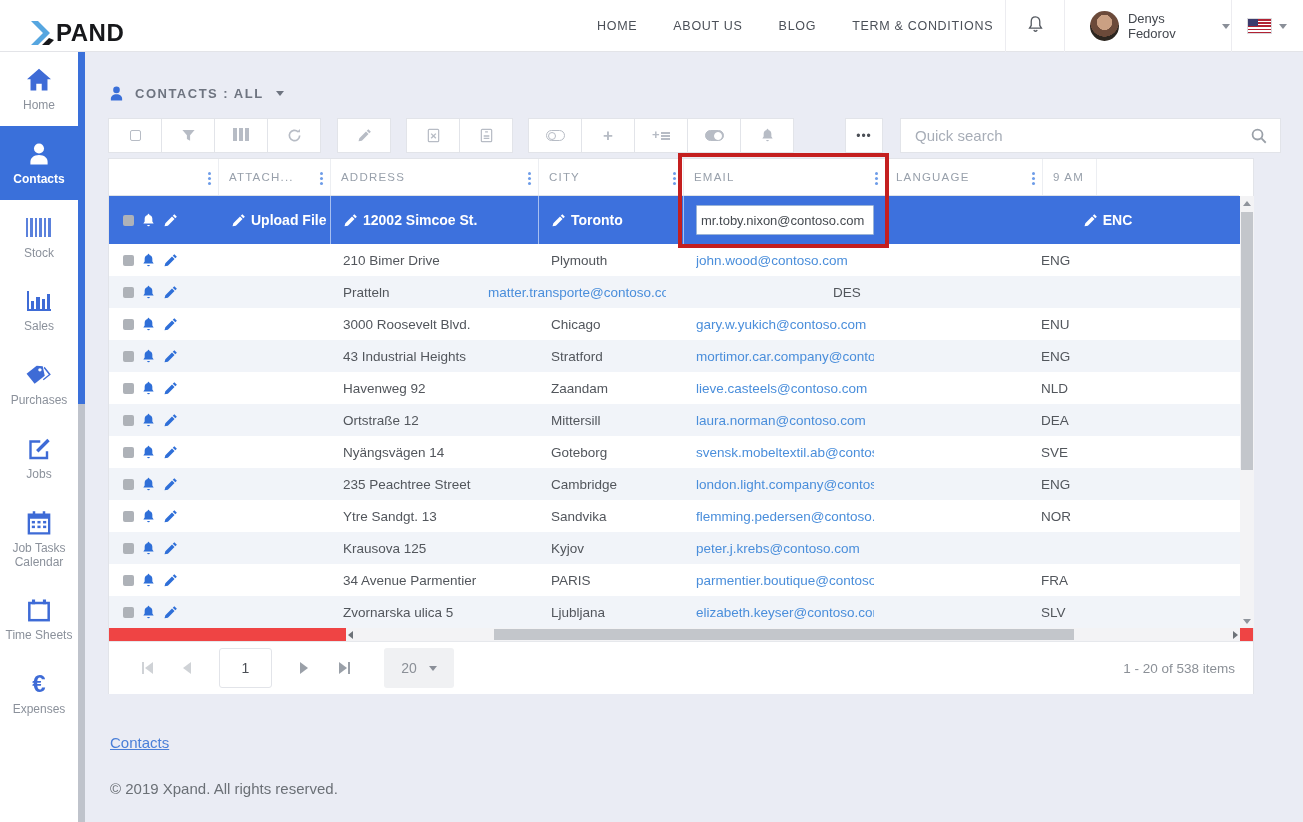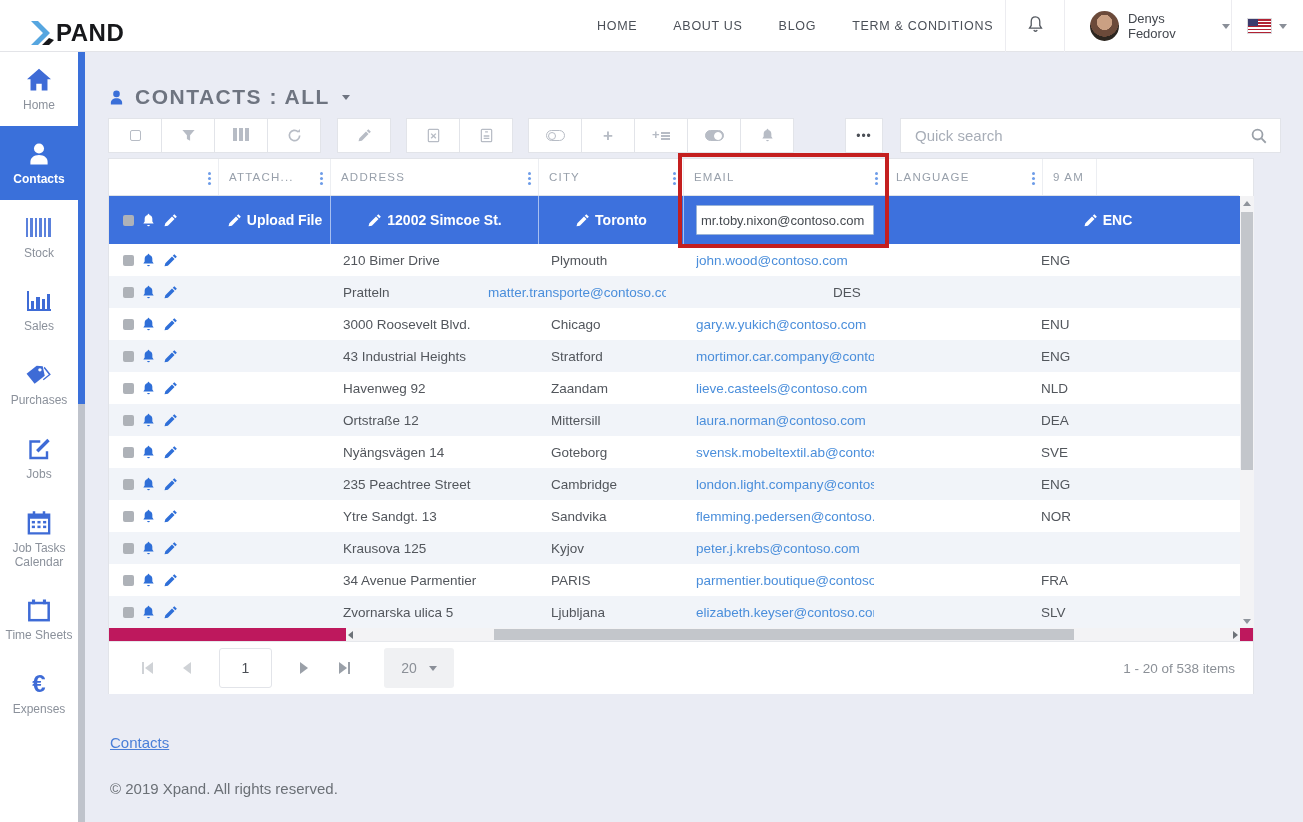--- a/index.html
+++ b/index.html
@@ -45,21 +45,21 @@
            display:flex; align-items:flex-end; gap:2px; padding:0 1px 0 2px; }
   .chart i { width:4px; background:#3e6bd6; display:block; }
   .euro { font-size:24px; font-weight:bold; color:#3e6bd6; line-height:24px; }
   .side-scroll { position:absolute; left:78px; top:52px; width:7px; height:770px; background:#bfc3cb; z-index:9; }
   .side-scroll .thumb { position:absolute; left:0; top:0; width:7px; height:352px; background:#3a70da; }
 
   
   .content { position:absolute; left:85px; top:52px; width:1218px; height:770px; background:#eaecf4; }
 
   .page-title { position:absolute; left:23px; top:33px; display:flex; align-items:center; gap:10px; }
-  .page-title .t { font-size:21px; color:#6e7480; letter-spacing:1.5px; font-weight:600; }
+  .page-title .t { font-size:13px; color:#6e7480; letter-spacing:1.5px; font-weight:600; }
   .page-title .caret { border-top-color:#6e7480; margin-left:2px; cursor:pointer; }
 
   
   .toolbar { position:absolute; left:0; top:66px; width:1218px; height:36px; }
   .btn-group { position:absolute; top:0; display:flex; }
   .tbtn { width:54px; height:35px; background:#fff; border:1px solid #e2e4e9; margin-left:-1px;
           display:flex; align-items:center; justify-content:center; color:#b7bcc5; cursor:pointer; }
   .tbtn:first-child { margin-left:0; }
   .sq { width:11px; height:11px; border:1.6px solid #b7bcc5; border-radius:2px; }
   .cols i { width:4px; height:13px; background:#b7bcc5; margin:0 1px; display:inline-block; }
@@ -75,21 +75,21 @@
   .more-btn { position:absolute; left:760px; width:38px; height:35px; background:#fff; border:1px solid #e2e4e9;
               display:flex; align-items:center; justify-content:center; font-size:12px; letter-spacing:1px;
               color:#4a4e55; cursor:pointer; }
   .search { position:absolute; left:815px; top:0; width:381px; height:35px; background:#fff;
             border:1px solid #e2e4e9; display:flex; align-items:center; }
   .search input { flex:1; border:none; outline:none; font-size:15px; color:#555a61; padding:0 10px 0 14px;
                   font-family:"Liberation Sans", sans-serif; background:transparent; }
   .search input::placeholder { color:#a7adb7; }
 
   
-  .grid-card { position:absolute; left:23px; top:106px; width:1146px; height:536px; background:#be185d;
+  .grid-card { position:absolute; left:23px; top:106px; width:1146px; height:536px; background:#ef4444;
                border:1px solid #e2e4e9; }
   .ghead { position:absolute; left:0; top:0; width:1131px; height:37px; background:#fff; display:flex;
            border-bottom:1px solid #dfe3e8; }
   .hcell { position:relative; height:36px; display:flex; align-items:center; padding:0 10px;
            border-right:1px solid #eceef2; cursor:pointer; }
   .hcell .hl { font-size:11.5px; color:#98a0ab; letter-spacing:1.2px; white-space:nowrap; overflow:hidden; }
   .kebab { position:absolute; right:7px; top:13px; width:3px; height:3px; border-radius:50%; background:#6d9ce8;
            box-shadow:0 5px 0 #6d9ce8, 0 10px 0 #6d9ce8; cursor:pointer; }
   .hfill { position:absolute; right:0; top:0; width:14px; height:37px; background:#fff; }
 
@@ -102,21 +102,21 @@
           white-space:nowrap; overflow:hidden; }
   .acts { gap:7px; padding-left:14px; }
   .cb { width:11px; height:11px; background:#aeb2b8; border-radius:2px; flex:none; cursor:pointer; }
   .i { width:15px; height:15px; flex:none; cursor:pointer; }
   .i.blue { fill:#2f6fd8; }
   .i.white { fill:#fff; }
   .email { color:#4a8edb; text-decoration:none; cursor:pointer; overflow:hidden; white-space:nowrap; }
 
   .sel-row { display:flex; height:48px; background:#3d71dd; color:#fff; }
   .sel-row .cell { color:#fff; font-weight:bold; font-size:14px; }
-  .sel-row .sep { border-right:1px solid rgba(255,255,255,.55);justify-content:center; }
+  .sel-row .sep { border-right:1px solid rgba(255,255,255,.55); }
   .sel-row .pencil-pre { margin-right:5px; }
   .email-edit { width:178px; height:30px; border:1px solid #9ab4d8; border-radius:1px; background:#fff;
                 font-size:13px; color:#454a50; padding:0 4px; outline:none; font-weight:normal;
                 font-family:"Liberation Sans", sans-serif;
                 text-decoration:underline wavy #cc3b3b; text-underline-offset:3px; }
 
   
   .vscroll { position:absolute; left:1131px; top:37px; width:14px; height:432px; background:#f3f3f5; }
   .vscroll .arr { position:absolute; left:0; width:14px; height:14px; display:flex; align-items:center;
                   justify-content:center; cursor:pointer; }

